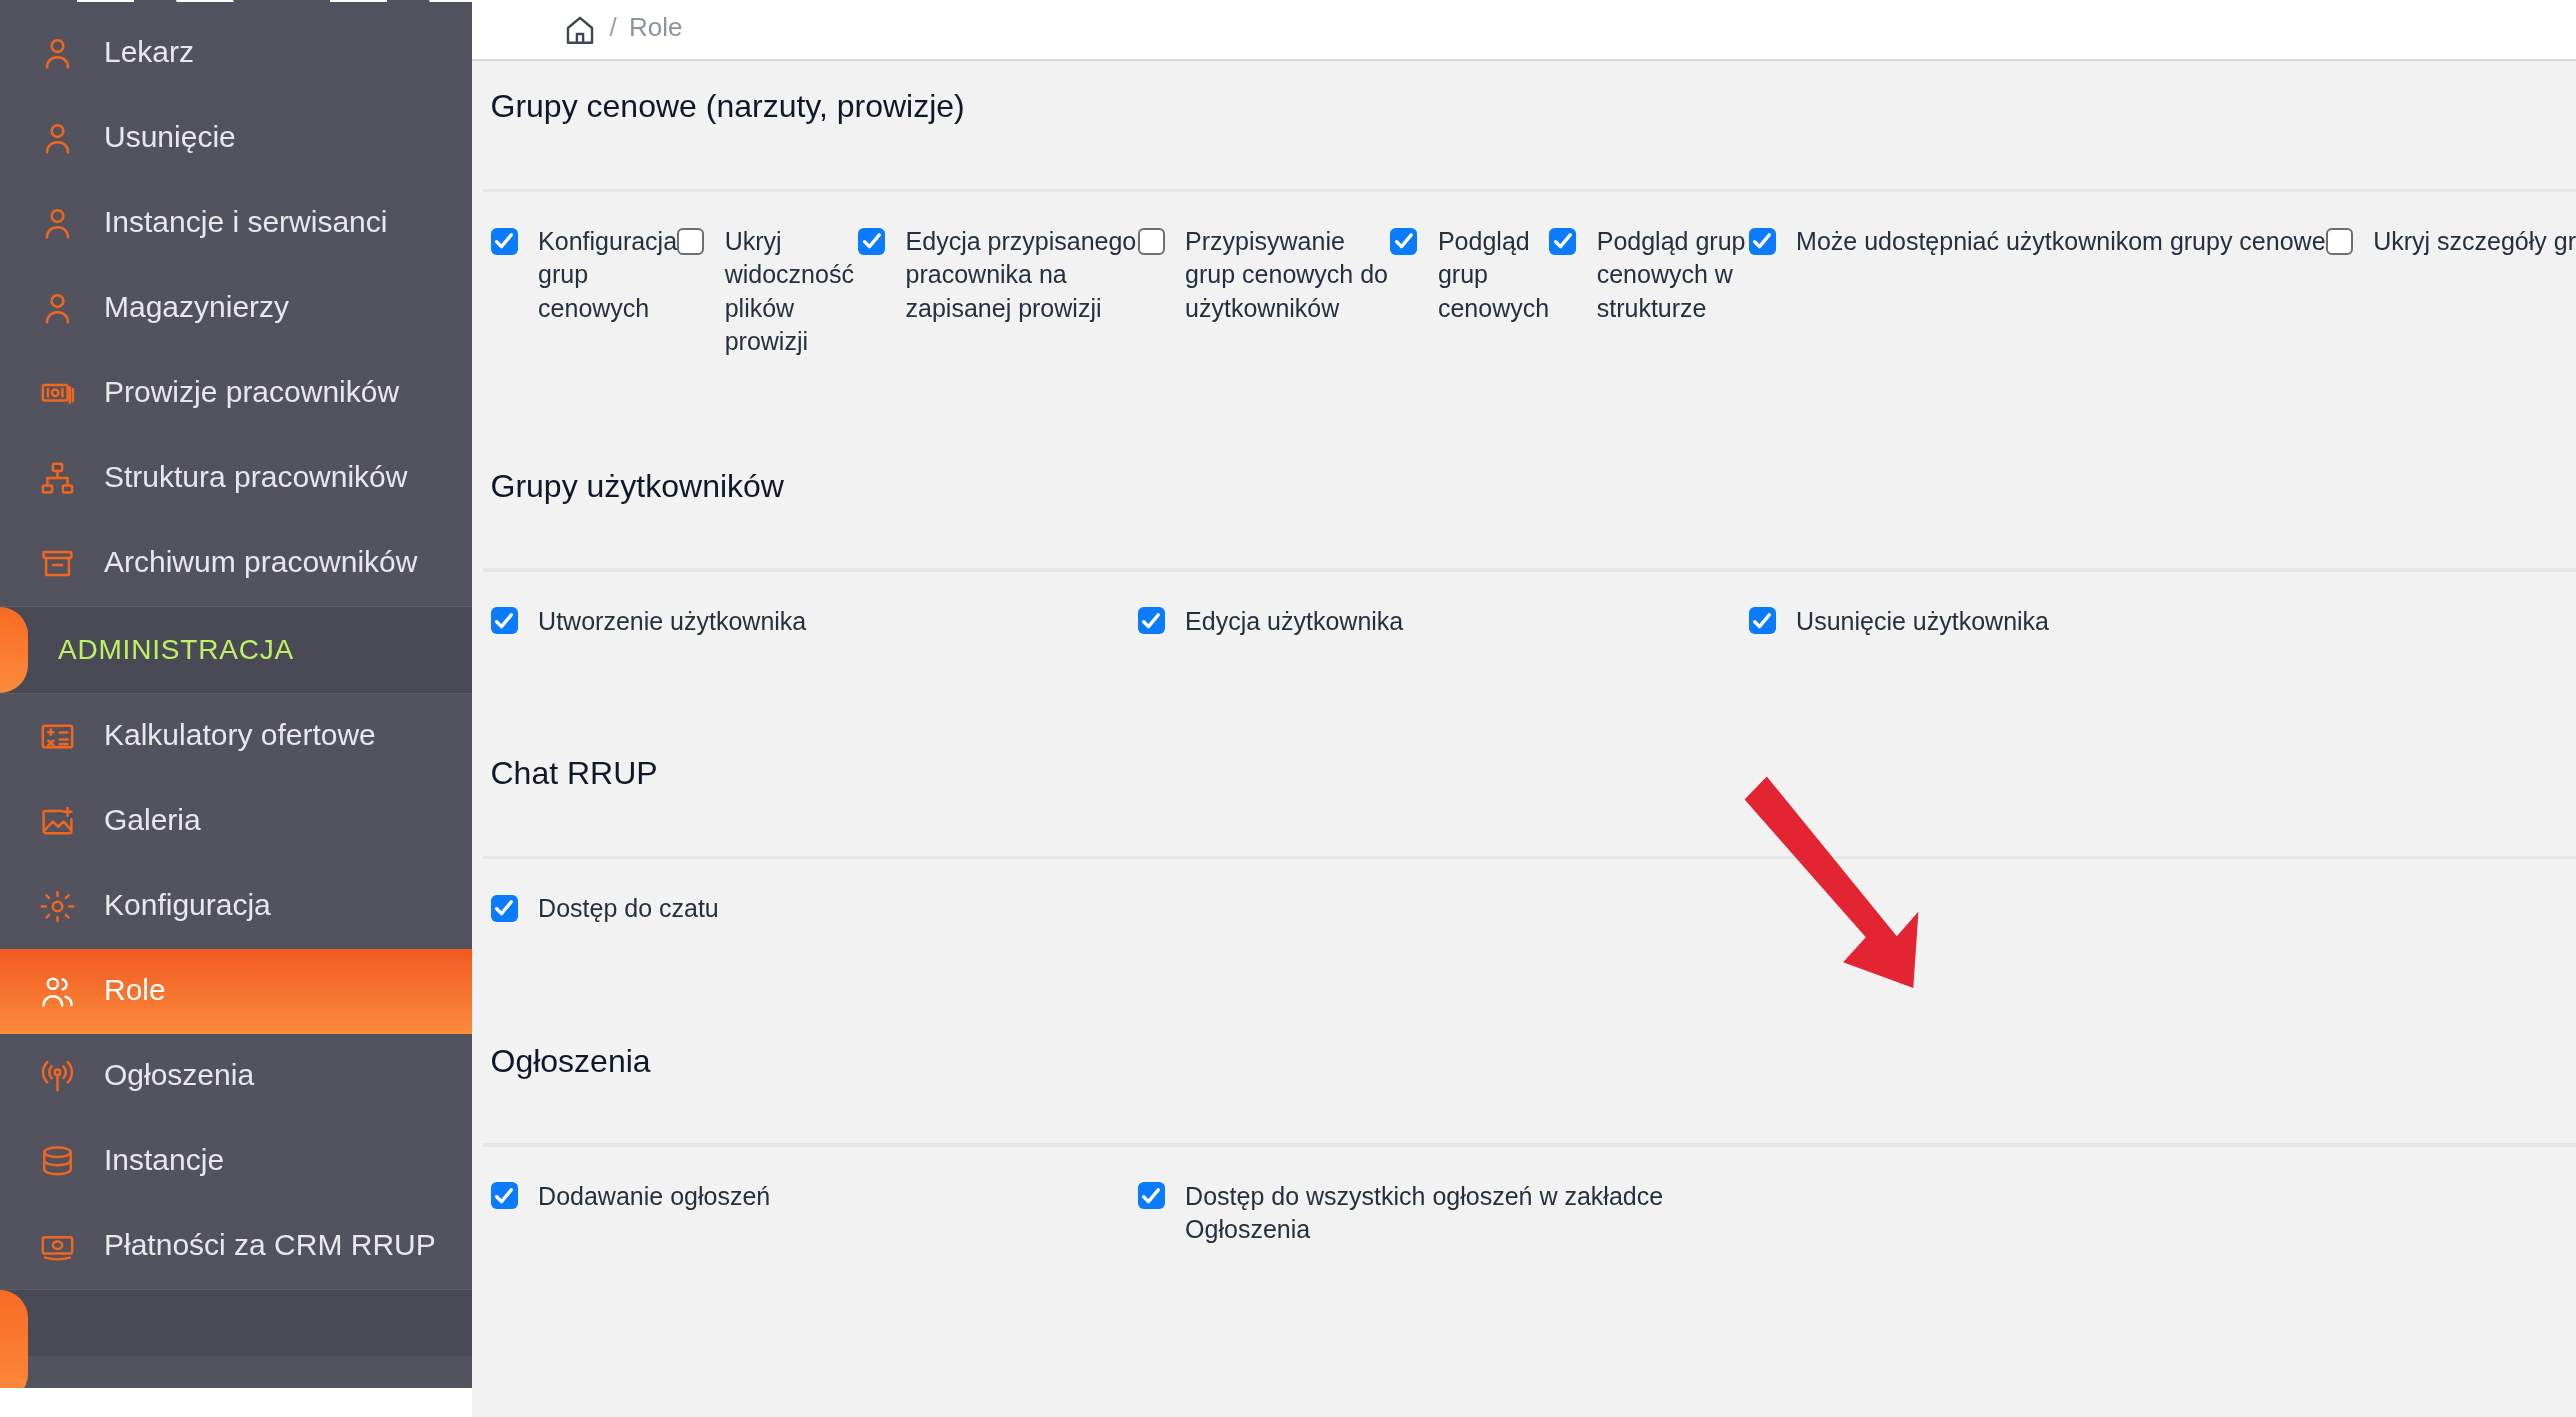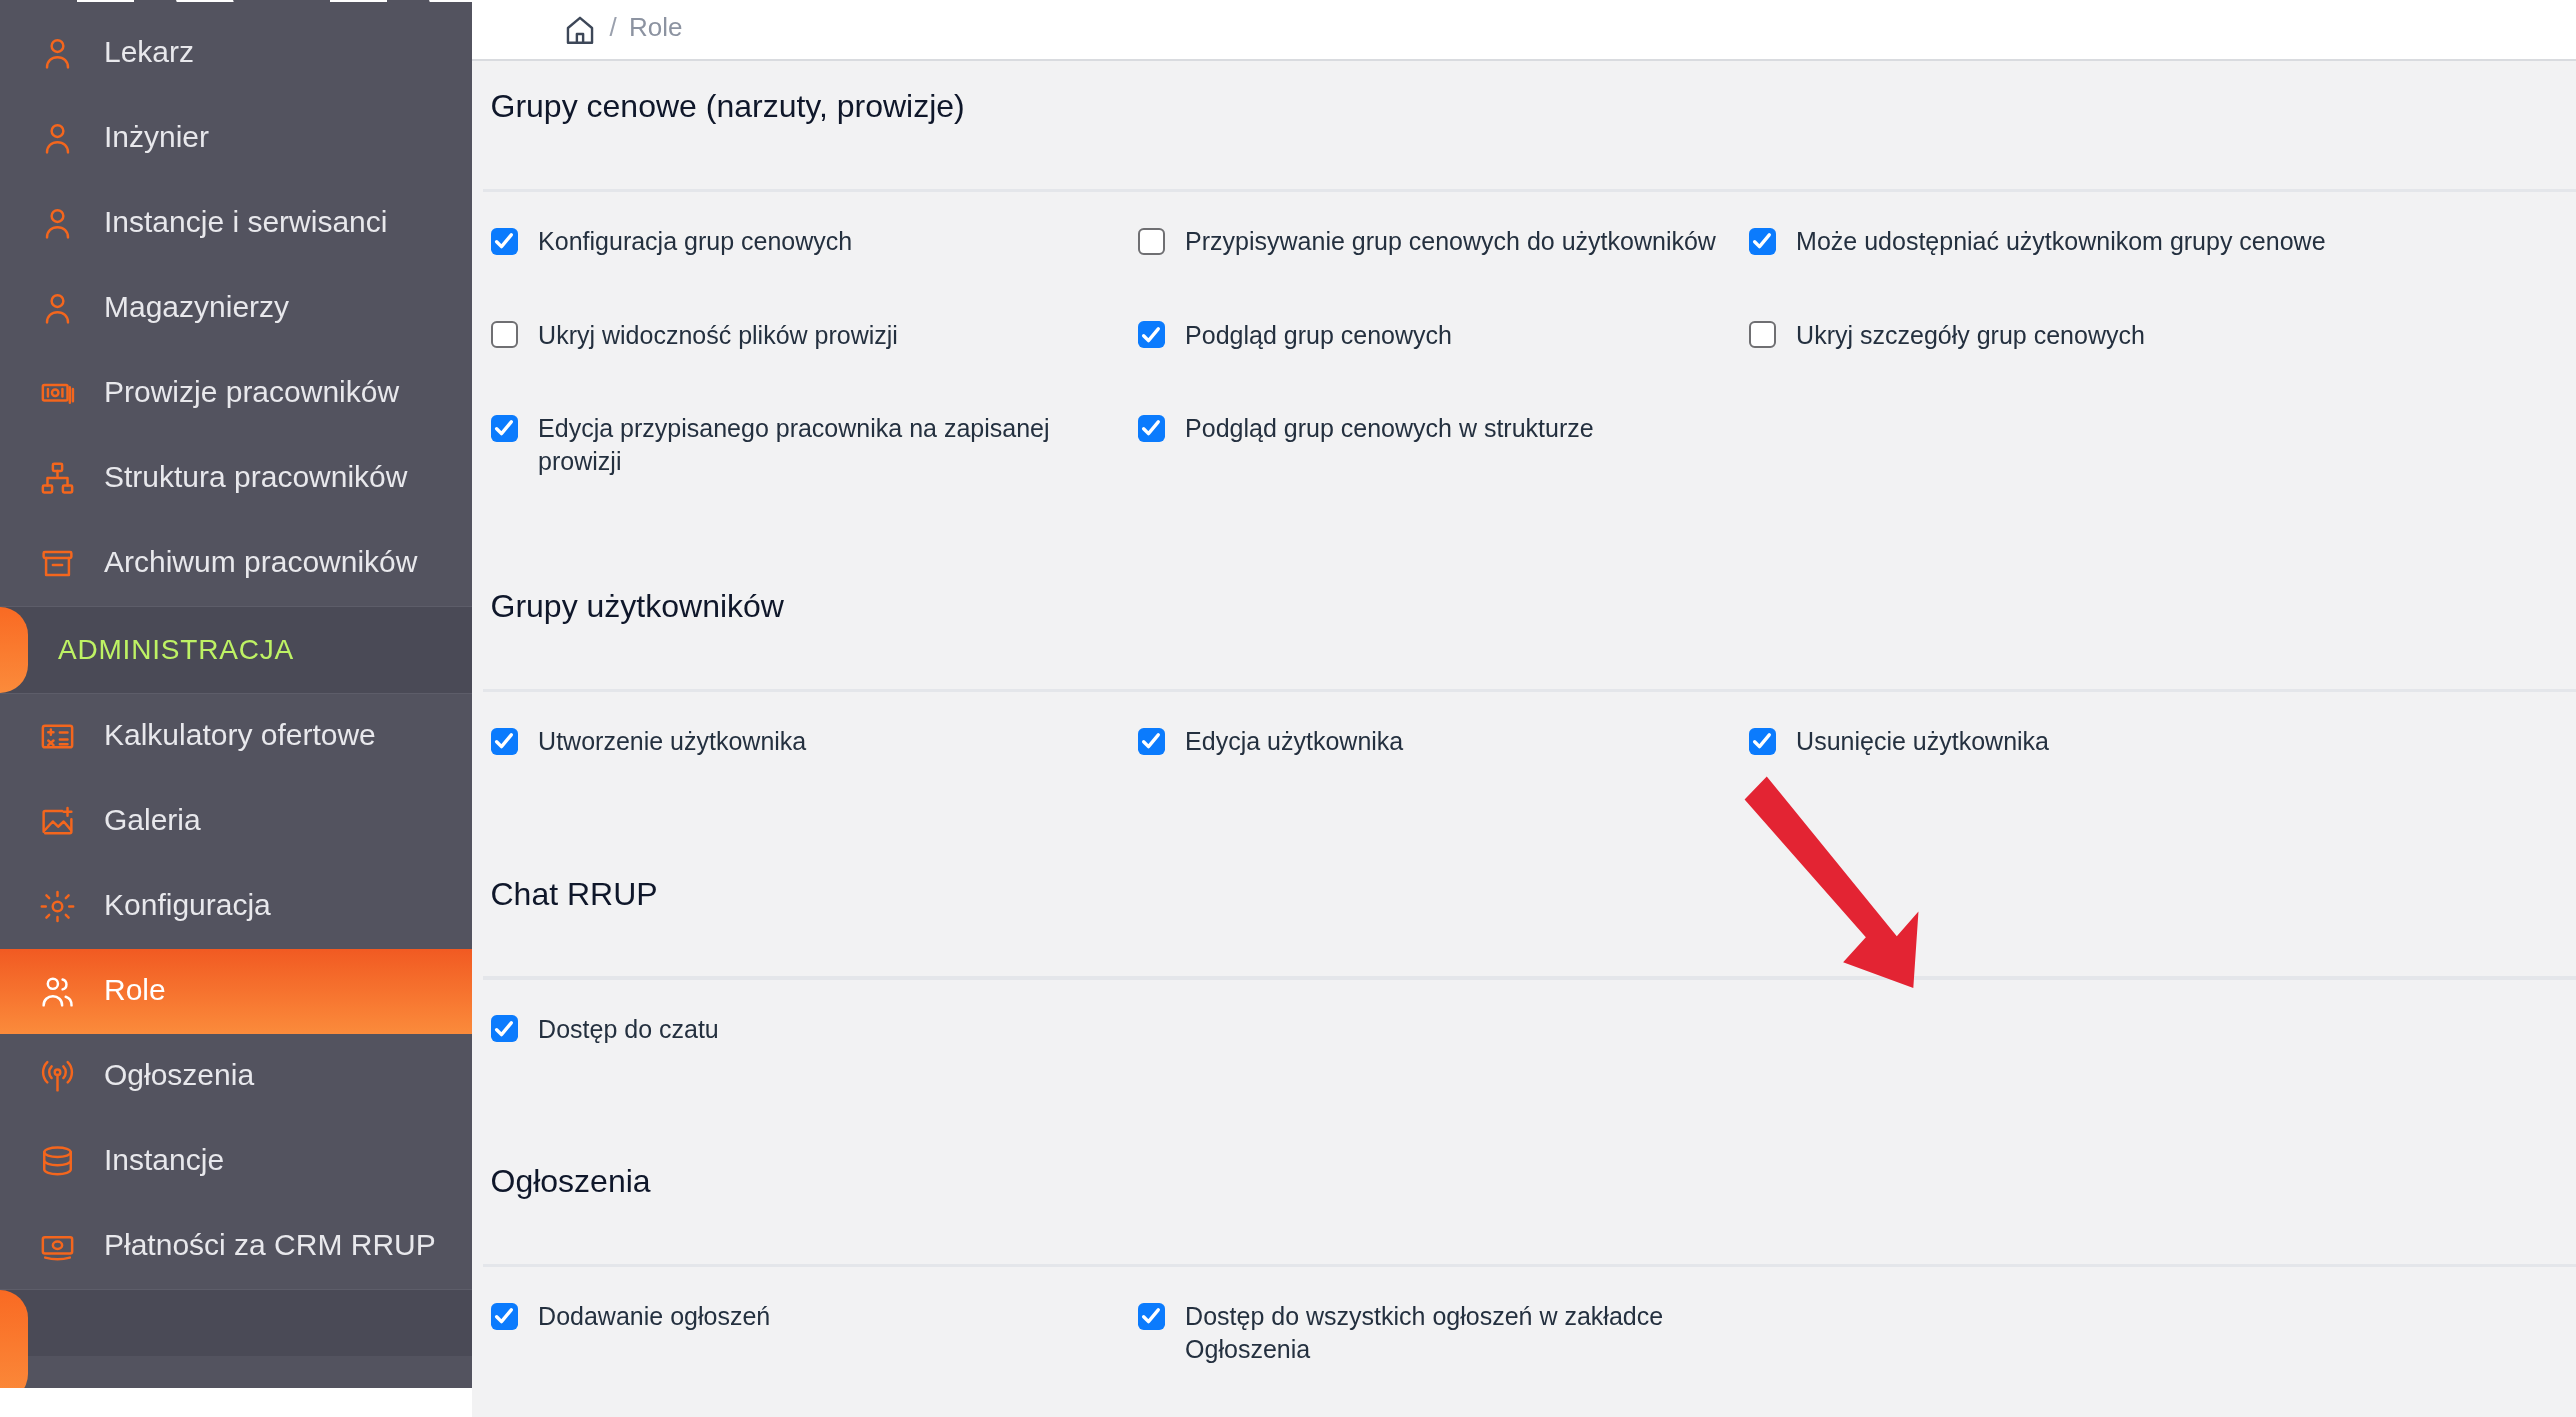--- a/index.html
+++ b/index.html
@@ -113,21 +113,21 @@
     position: absolute; left: 11.3px; right: 11.3px; bottom: 0;
     height: 3.1px; background: #e4e6ea;
   }
 
   .cb-grid {
     display: grid;
     grid-template-columns: 647px 611px auto;
     padding: 33px 0 0 18.5px;
     column-gap: 0;
   }
-  .cb-col { display: flex; flex-direction: column; gap: 37px; }
+  .cb-col { display: flex; flex-direction: row; }
   .cb {
     display: flex;
     align-items: flex-start;
     margin-bottom: 15.5px;
     min-height: 41px;
   }
   .cb .box {
     flex: 0 0 27px;
     width: 27px; height: 27px;
     margin-top: 2.6px;
@@ -177,21 +177,21 @@
           </span>
           <span class="lbl">Lekarz</span>
         </div>
         <div class="nav-item">
           <span class="ico">
             <svg viewBox="0 0 24 24" fill="none" stroke="#f4661d" stroke-width="1.6" stroke-linecap="round" stroke-linejoin="round">
               <circle cx="12" cy="7.2" r="3.8"></circle>
               <path d="M5.2 21c0-4 3-6.6 6.8-6.6S18.8 17 18.8 21"></path>
             </svg>
           </span>
-          <span class="lbl">Inżynier</span>
+          <span class="lbl">Usunięcie</span>
         </div>
         <div class="nav-item">
           <span class="ico">
             <svg viewBox="0 0 24 24" fill="none" stroke="#f4661d" stroke-width="1.6" stroke-linecap="round" stroke-linejoin="round">
               <circle cx="12" cy="7.2" r="3.8"></circle>
               <path d="M5.2 21c0-4 3-6.6 6.8-6.6S18.8 17 18.8 21"></path>
             </svg>
           </span>
           <span class="lbl">Instancje i serwisanci</span>
         </div>

